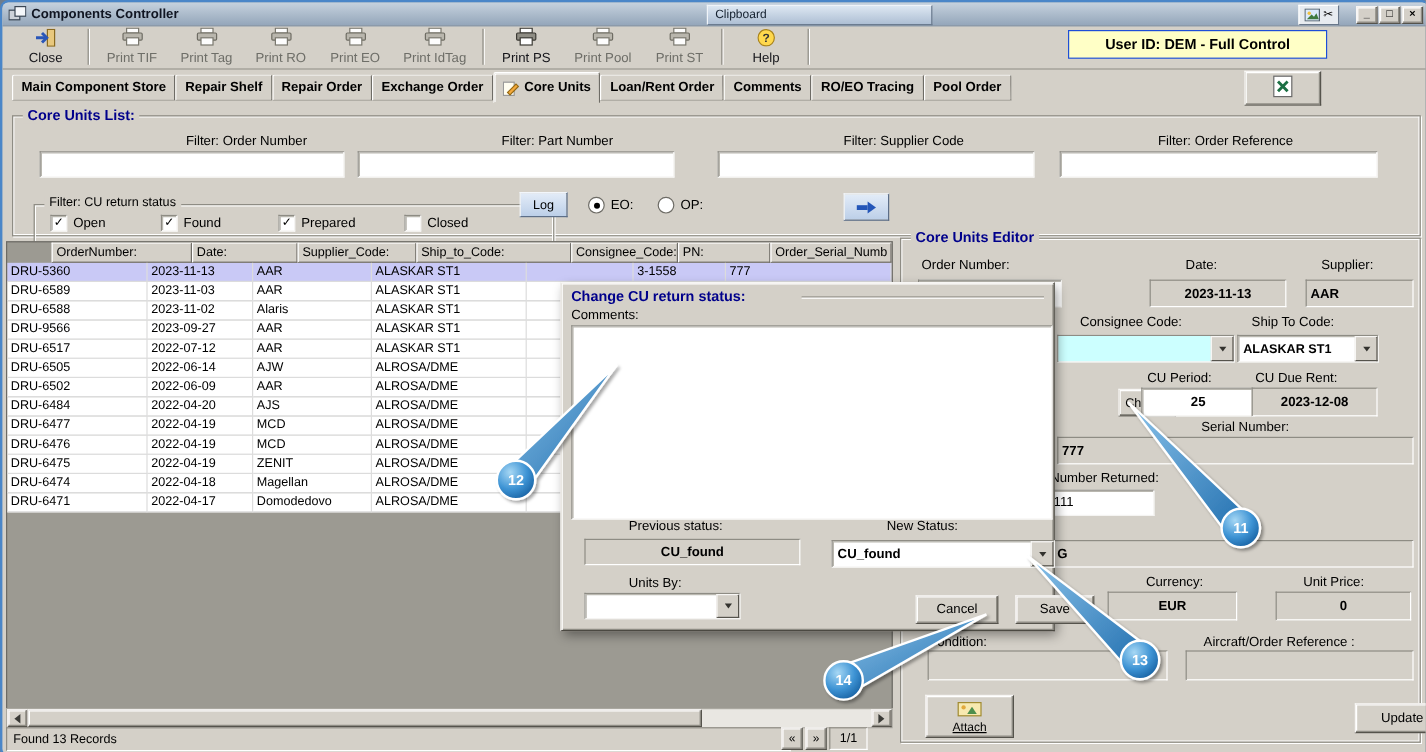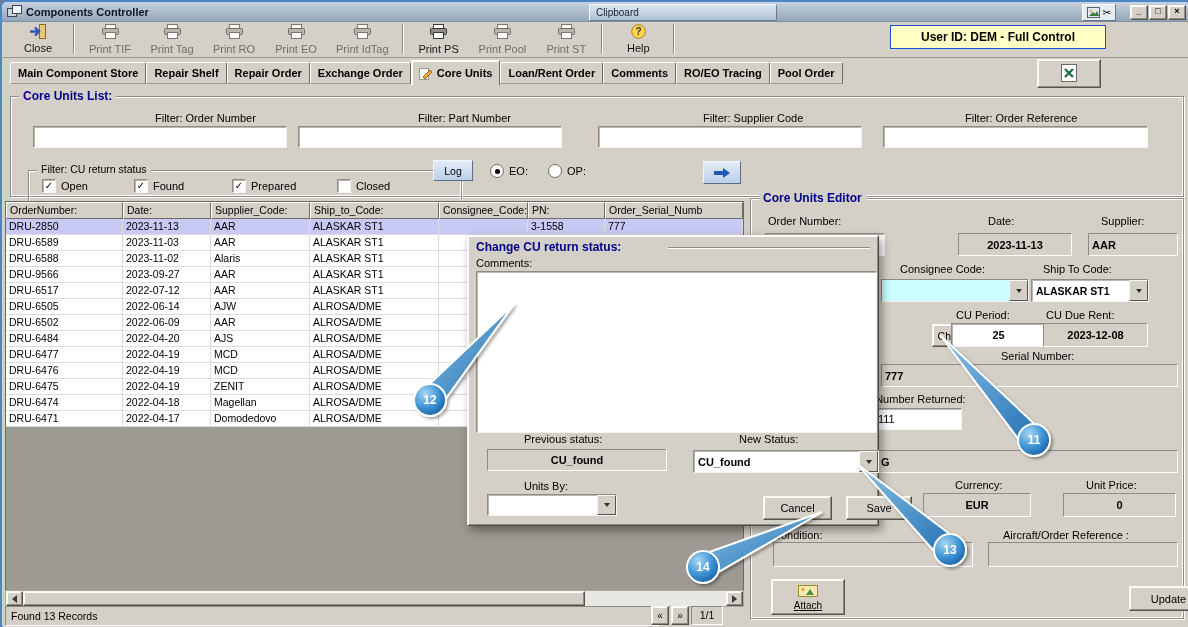--- a/index.html
+++ b/index.html
@@ -53,21 +53,21 @@
   .rb.checked::after{content:"";width:5px;height:5px;border-radius:50%;background:#000;}
   .bluebtn{position:absolute;background:linear-gradient(#e3ecf8,#bccfe8);border:1px solid;border-color:#f2f6fb #5c6e88 #5c6e88 #f2f6fb;display:flex;align-items:center;justify-content:center;font-size:10.5px;cursor:default;}
   .logbtn{left:422px;top:63px;width:38px;height:19px;z-index:3;}
   .arrowbtn{left:692px;top:64px;width:36px;height:21px;}
   .arrow-glyph{display:flex;align-items:center;}
   .arrow-glyph .bar{width:9px;height:4px;background:#2456b8;}
   .arrow-glyph .tri{width:0;height:0;border-top:5px solid transparent;border-bottom:5px solid transparent;border-left:7px solid #2456b8;}
 
   
   .grid{position:absolute;left:3px;top:199px;width:737px;height:389px;background:#9c9a92;border:1px solid #6c6a64;overflow:hidden;}
-  .grid-header{display:grid;grid-template-columns:117px 88px 99px 129px 89px 77px 1fr;height:17px;}
+  .grid-header{display:grid;grid-template-columns:117px 88px 99px 129px 89px 77px 1fr;height:17px;margin-left:37px;}
   .grid-header>div{background:#d4d0c8;border:1px solid;border-color:#fff #6e6c66 #6e6c66 #fff;padding:1px 3px;font-size:10.5px;white-space:nowrap;overflow:hidden;cursor:default;}
   .grid-row{display:grid;grid-template-columns:117px 88px 99px 129px 89px 77px 1fr;height:16px;background:#fff;cursor:default;}
   .grid-row.selected{background:#c9c9f6;}
   .grid-row>div{border-right:1px solid #dcdcdc;border-bottom:1px solid #dcdcdc;padding:1px 3px;font-size:10.5px;white-space:nowrap;overflow:hidden;}
 
   .hscroll{position:absolute;left:3px;top:588px;width:737px;height:15px;background:#e9e7e2;border:1px solid #aaa8a0;display:flex;align-items:stretch;}
   .sbtn{width:15px;display:flex;align-items:center;justify-content:center;}
   .sthumb{width:560px;}
   .strack{flex:1;}
   .tri-left{width:0;height:0;border-top:4px solid transparent;border-bottom:4px solid transparent;border-right:5px solid #3a3a36;}
@@ -323,21 +323,21 @@
         <div>OrderNumber:</div>
         <div>Date:</div>
         <div>Supplier_Code:</div>
         <div>Ship_to_Code:</div>
         <div>Consignee_Code:</div>
         <div>PN:</div>
         <div>Order_Serial_Numb</div>
       </div>
     <div id="grid-rows">
         <div class="grid-row selected">
-          <div>DRU-2850</div>
+          <div>DRU-5360</div>
           <div>2023-11-13</div>
           <div>AAR</div>
           <div>ALASKAR ST1</div>
           <div></div>
           <div>3-1558</div>
           <div>777</div>
         </div>
         <div class="grid-row">
           <div>DRU-6589</div>
           <div>2023-11-03</div>

